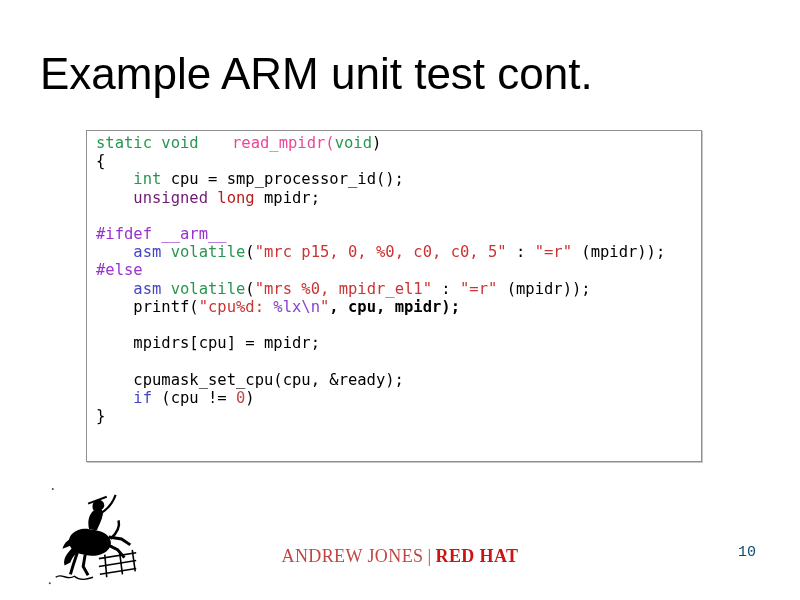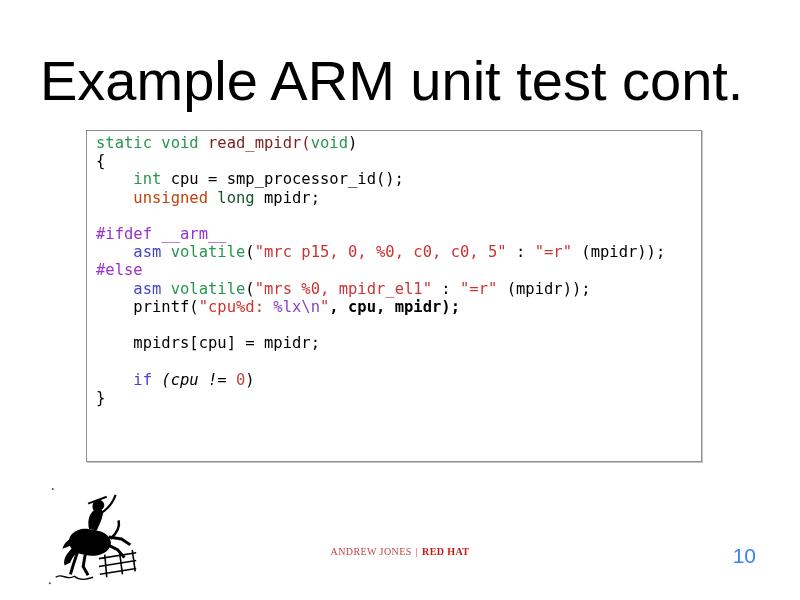--- a/index.html
+++ b/index.html
@@ -6,21 +6,21 @@
   .slide {
     position: relative;
     width: 800px; height: 600px;
     background: #ffffff;
     overflow: hidden;
     font-family: "Liberation Sans", sans-serif;
   }
   .slide-title {
     position: absolute;
     left: 40px; top: 50px;
-    font-size: 56px;
+    font-size: 44px;
     line-height: 1.1;
     color: #000000;
     letter-spacing: 0px;
     white-space: nowrap;
   }
   .code-box {
     position: absolute;
     left: 86px; top: 130px;
     width: 616px; height: 332px;
     background: #ffffff;
@@ -33,61 +33,62 @@
     line-height: 18.2px;
     color: #000000;
   }
   .code-line { white-space: pre; min-height: 18.2px; }
   .footer-center {
     position: absolute;
     left: 0; top: 546px;
     width: 800px;
     text-align: center;
     font-family: "Liberation Serif", serif;
-    font-size: 10px;
+    font-size: 18px;
     letter-spacing: 0.4px;
   }
   .footer-author { color: #c14545; }
   .footer-sep { color: #c14545; padding: 0 4px; }
   .footer-brand { color: #cc1414; font-weight: bold; }
   .page-number {
     position: absolute;
     right: 44px; top: 544px;
-    font-family: Liberation Sans, sans-serif;
-    font-size: 21px;
-    color: #3b82f6;
+    font-family: Liberation Mono, monospace;
+    font-size: 15px;
+    color: #0c4a6e;
   }
   .logo {
     position: absolute;
     left: 40px; top: 484px;
     width: 106px; height: 108px;
   }
 </style>
 </head>
 <body>
 
 <div class="slide">
 
   <div class="slide-title">Example ARM unit test cont.</div>
 
   <div class="code-box">
-      <div class="code-line"><span style="color: rgb(40, 150, 80);">static</span><span style="color: rgb(0, 0, 0);"> </span><span style="color: rgb(40, 150, 80);">void</span><span style="color: #7f1d1d;"> read_mpidr(</span><span style="color: rgb(40, 150, 80);">void</span><span style="color: rgb(0, 0, 0);">)</span></div>
+      <div class="code-line"><span style="color: rgb(40, 150, 80);">static</span><span style="color: rgb(0, 0, 0);"> </span><span style="color: rgb(40, 150, 80);">void</span><span style="color: #ec4899; padding-left: 24px;"> read_mpidr(</span><span style="color: rgb(40, 150, 80);">void</span><span style="color: rgb(0, 0, 0);">)</span></div>
       <div class="code-line"><span style="color: rgb(0, 0, 0);">{</span></div>
       <div class="code-line"><span style="color: rgb(0, 0, 0);">    </span><span style="color: rgb(40, 150, 80);">int</span><span style="color: rgb(0, 0, 0);"> cpu = smp_processor_id();</span></div>
-      <div class="code-line"><span style="color: rgb(0, 0, 0);">    </span><span style="color: #c2410c;">unsigned</span><span style="color: rgb(0, 0, 0);"> </span><span style="color: #14532d; text-align: right;">long</span><span style="color: rgb(0, 0, 0);"> mpidr;</span></div>
+      <div class="code-line"><span style="color: rgb(0, 0, 0);">    </span><span style="color: #701a75;">unsigned</span><span style="color: rgb(0, 0, 0);"> </span><span style="color: #b91c1c; text-align: right;">long</span><span style="color: rgb(0, 0, 0);"> mpidr;</span></div>
       <div class="code-line"></div>
       <div class="code-line"><span style="color: rgb(153, 51, 204); text-align: right;">#ifdef __arm__</span></div>
       <div class="code-line"><span style="color: rgb(0, 0, 0);">    </span><span style="color: rgb(68, 68, 204);">asm</span><span style="color: rgb(0, 0, 0);"> </span><span style="color: rgb(40, 150, 80);">volatile</span><span style="color: rgb(0, 0, 0);">(</span><span style="color: rgb(204, 51, 51);">"mrc p15, 0, %0, c0, c0, 5"</span><span style="color: rgb(0, 0, 0);"> : </span><span style="color: rgb(204, 51, 51);">"=r"</span><span style="color: rgb(0, 0, 0);"> (mpidr));</span></div>
       <div class="code-line"><span style="color: rgb(153, 51, 204);">#else</span></div>
       <div class="code-line"><span style="color: rgb(0, 0, 0);">    </span><span style="color: rgb(68, 68, 204);">asm</span><span style="color: rgb(0, 0, 0);"> </span><span style="color: rgb(40, 150, 80);">volatile</span><span style="color: rgb(0, 0, 0);">(</span><span style="color: rgb(204, 51, 51);">"mrs %0, mpidr_el1"</span><span style="color: rgb(0, 0, 0);"> : </span><span style="color: rgb(204, 51, 51);">"=r"</span><span style="color: rgb(0, 0, 0);"> (mpidr));</span></div>
       <div class="code-line"><span style="color: rgb(0, 0, 0);">    printf(</span><span style="color: rgb(204, 51, 51);">"cpu%d: </span><span style="color: rgb(136, 68, 204);">%lx\n</span><span style="color: rgb(204, 51, 51);">"</span><span style="color: rgb(0, 0, 0); font-weight: bold;">, cpu, mpidr);</span></div>
       <div class="code-line"></div>
       <div class="code-line"><span style="color: rgb(0, 0, 0);">    mpidrs[cpu] = mpidr;</span></div>
       <div class="code-line"></div>
-      <div class="code-line"><span style="color: rgb(0, 0, 0);">    </span><span style="color: rgb(68, 68, 204); margin-top: 48px;">if</span><span style="color: rgb(0, 0, 0); font-style: italic;"> (cpu != </span><span style="color: rgb(192, 72, 72);">0</span><span style="color: rgb(0, 0, 0);">)</span></div>
+      <div class="code-line"><span style="color: rgb(0, 0, 0);">    cpumask_set_cpu(cpu, &amp;ready);</span></div>
+      <div class="code-line"><span style="color: rgb(0, 0, 0);">    </span><span style="color: rgb(68, 68, 204); margin-top: 48px;">if</span><span style="color: rgb(0, 0, 0);"> (cpu != </span><span style="color: rgb(192, 72, 72);">0</span><span style="color: rgb(0, 0, 0);">)</span></div>
       <div class="code-line"><span style="color: rgb(0, 0, 0);">}</span></div>
     </div>
 
   <svg class="logo" viewBox="0 0 100 110" aria-hidden="true">
 
     <circle cx="9" cy="5" r="1" fill="#444"></circle>
     <circle cx="6" cy="101" r="1" fill="#444"></circle>
 
     <g stroke="#000" stroke-width="1.6" fill="none">
       <path d="M56 76 L94 70"></path>

